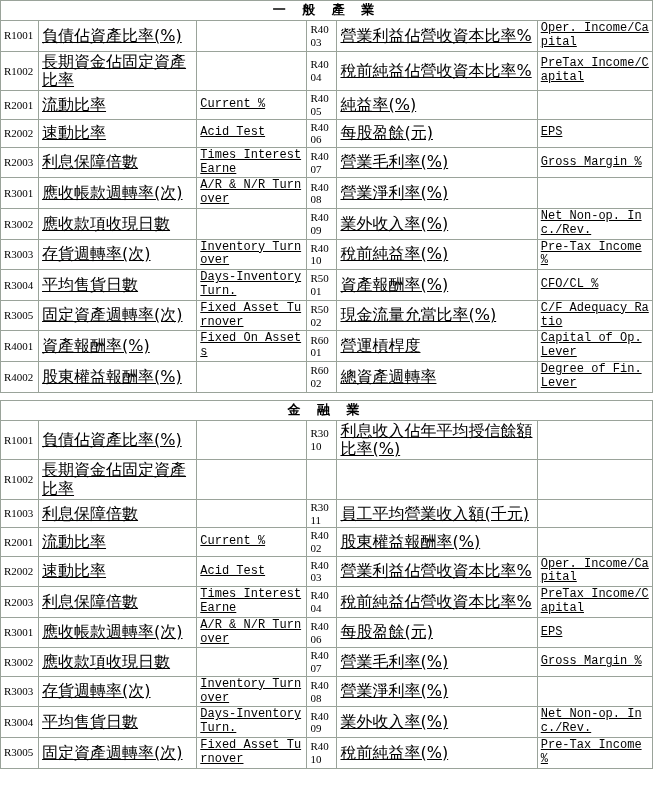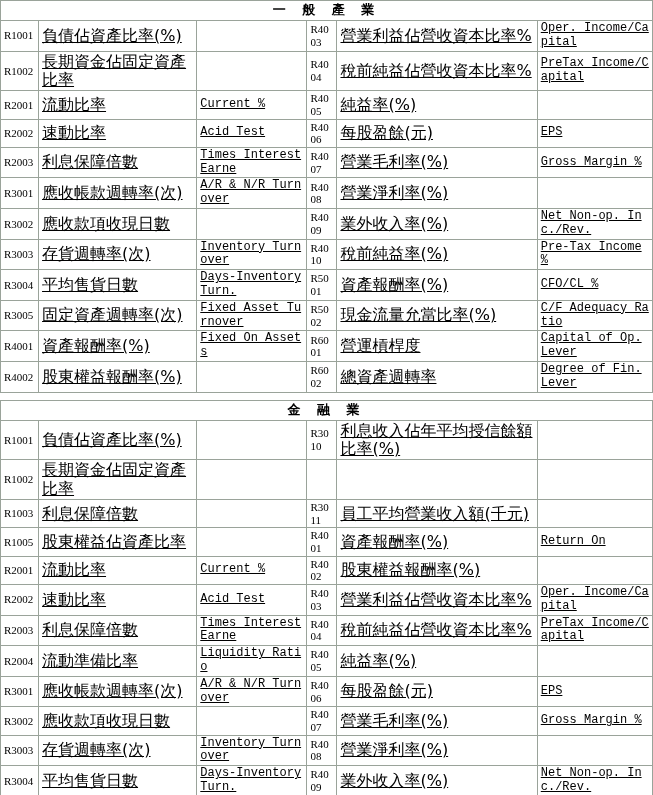--- a/index.html
+++ b/index.html
@@ -208,28 +208,20 @@
         </tr>
         <tr>
           <td class="code">R1003</td>
           <td class="name">利息保障倍數</td>
           <td class="eng blank"></td>
           <td class="code2">R3011</td>
           <td class="name2">員工平均營業收入額(千元)</td>
           <td class="eng2 blank"></td>
         </tr>
         <tr>
-          <td class="code">R1005</td>
-          <td class="name">股東權益佔資產比率</td>
-          <td class="eng blank"></td>
-          <td class="code2">R4001</td>
-          <td class="name2">資產報酬率(%)</td>
-          <td class="eng2">Return On</td>
-        </tr>
-        <tr>
           <td class="code">R2001</td>
           <td class="name">流動比率</td>
           <td class="eng">Current %</td>
           <td class="code2">R4002</td>
           <td class="name2">股東權益報酬率(%)</td>
           <td class="eng2 blank"></td>
         </tr>
         <tr>
           <td class="code">R2002</td>
           <td class="name">速動比率</td>
@@ -240,28 +232,20 @@
         </tr>
         <tr>
           <td class="code">R2003</td>
           <td class="name">利息保障倍數</td>
           <td class="eng">Times Interest Earne</td>
           <td class="code2">R4004</td>
           <td class="name2">稅前純益佔營收資本比率%</td>
           <td class="eng2">PreTax Income/Capital</td>
         </tr>
         <tr>
-          <td class="code">R2004</td>
-          <td class="name">流動準備比率</td>
-          <td class="eng">Liquidity Ratio</td>
-          <td class="code2">R4005</td>
-          <td class="name2">純益率(%)</td>
-          <td class="eng2 blank"></td>
-        </tr>
-        <tr>
           <td class="code">R3001</td>
           <td class="name">應收帳款週轉率(次)</td>
           <td class="eng">A/R &amp; N/R Turnover</td>
           <td class="code2">R4006</td>
           <td class="name2">每股盈餘(元)</td>
           <td class="eng2">EPS</td>
         </tr>
         <tr>
           <td class="code">R3002</td>
           <td class="name">應收款項收現日數</td>

